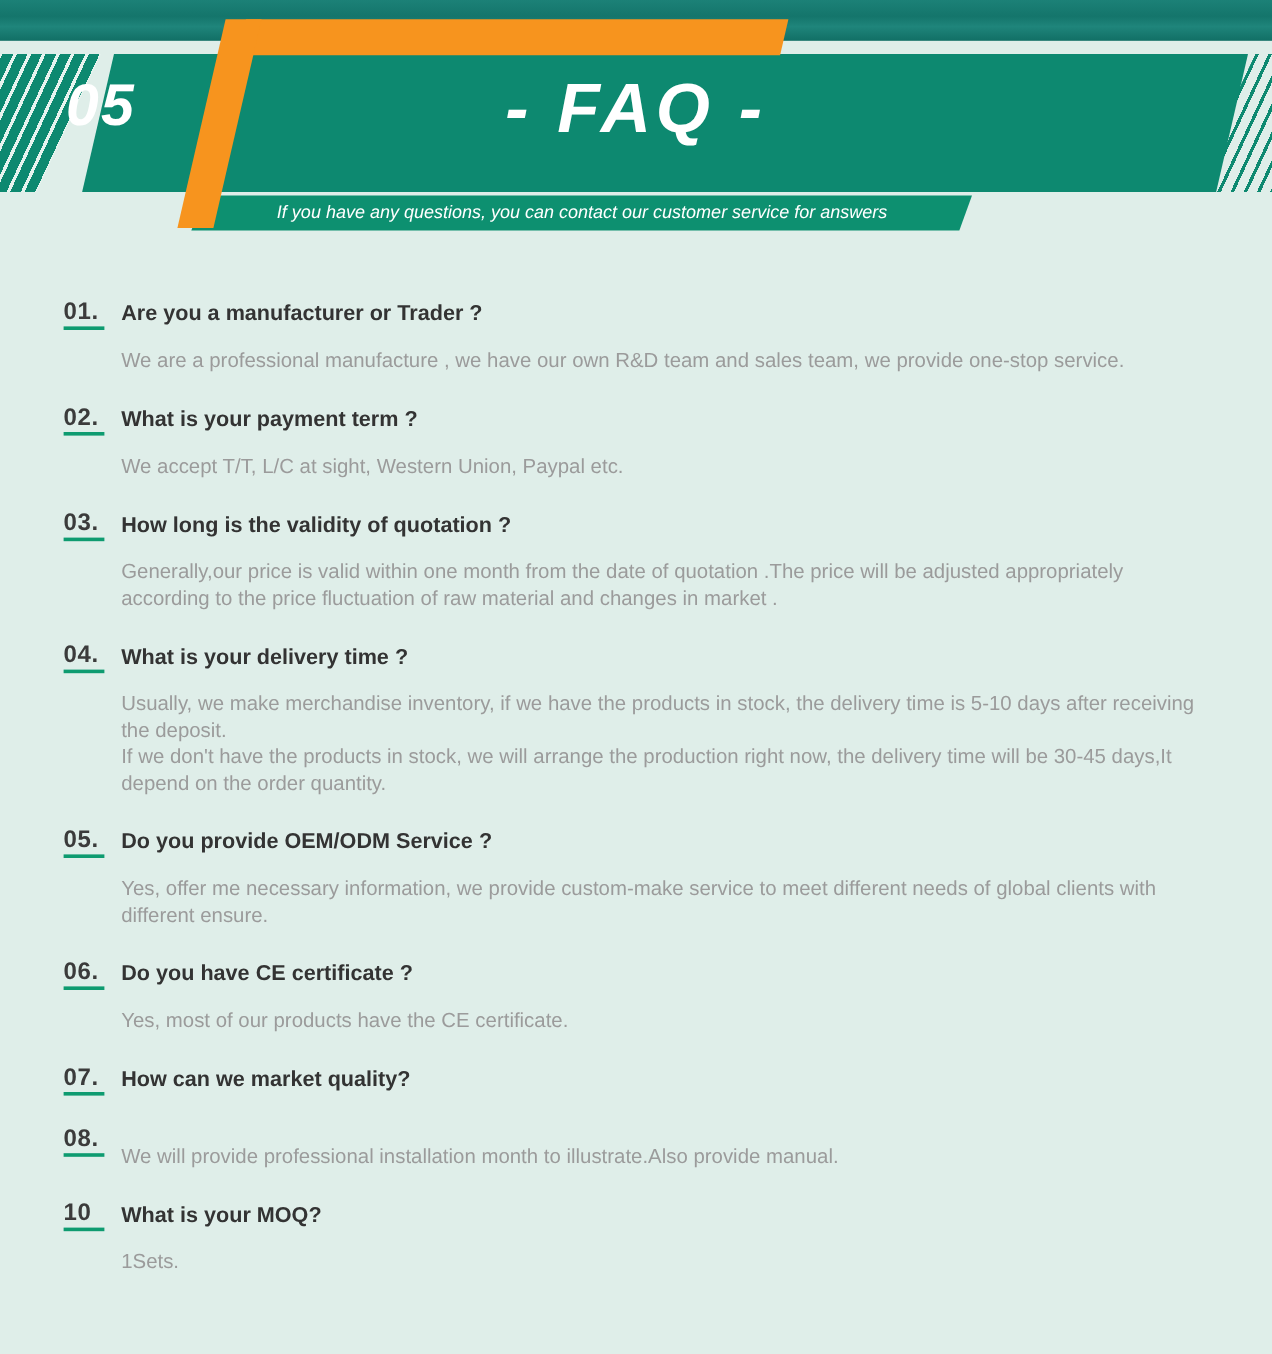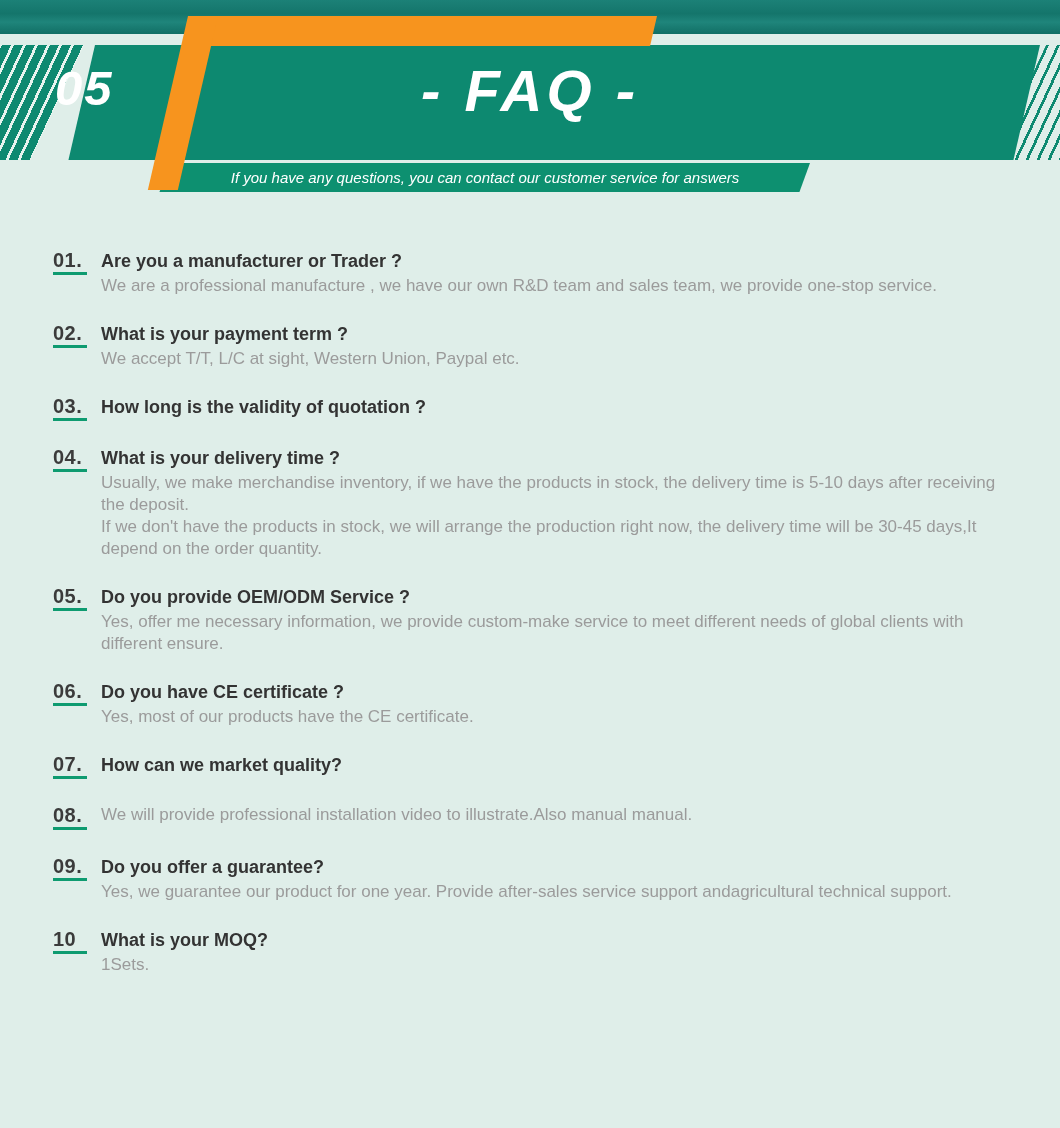--- a/index.html
+++ b/index.html
@@ -86,21 +86,21 @@
     border-bottom:3px solid #0e9b70;
     align-self:flex-start;
     letter-spacing:0.5px;
   }
   .faq-content { max-width:895px; }
   .faq-question {
     font-weight:bold; font-size:18px; line-height:26px; color:#333333;
   }
   .faq-answer {
     font-size:17px; line-height:22px; color:#9b9b9b;
-    margin-top:1px; white-space:pre-line;
+    margin-top:16px; white-space:pre-line;
   }
 </style>
 </head>
 <body>
 
 <div class="header">
   <div class="photo-band"></div>
   <div class="stripes-left"></div>
   <div class="stripes-right"></div>
   <div class="band"></div>
@@ -127,20 +127,21 @@
     <div class="faq-content">
       <div class="faq-question">What is your payment term ?</div>
       <div class="faq-answer">We accept T/T, L/C at sight, Western Union, Paypal etc.</div>
     </div>
   </div>
 
   <div class="faq-item">
     <div class="faq-number">03.</div>
     <div class="faq-content">
       <div class="faq-question">How long is the validity of quotation ?</div>
+      <div class="faq-answer">Generally,our price is valid within one month from the date of quotation .The price will be adjusted appropriately according to the price fluctuation of raw material and changes in market .</div>
     </div>
   </div>
 
   <div class="faq-item">
     <div class="faq-number">04.</div>
     <div class="faq-content">
       <div class="faq-question">What is your delivery time ?</div>
       <div class="faq-answer">Usually, we make merchandise inventory, if we have the products in stock, the delivery time is 5-10 days after receiving the deposit.
 If we don't have the products in stock, we will arrange the production right now, the delivery time will be 30-45 days,It depend on the order quantity.</div>
     </div>
@@ -165,31 +166,24 @@
   <div class="faq-item">
     <div class="faq-number">07.</div>
     <div class="faq-content">
       <div class="faq-question">How can we market quality?</div>
     </div>
   </div>
 
   <div class="faq-item">
     <div class="faq-number">08.</div>
     <div class="faq-content">
-      <div class="faq-answer">We will provide professional installation video to illustrate.Also manual manual.</div>
+      <div class="faq-answer">We will provide professional installation month to illustrate.Also provide manual.</div>
     </div>
   </div>
 
-  <div class="faq-item">
-    <div class="faq-number">09.</div>
-    <div class="faq-content">
-      <div class="faq-question">Do you offer a guarantee?</div>
-      <div class="faq-answer">Yes, we guarantee our product for one year. Provide after-sales service support andagricultural technical support.</div>
-    </div>
-  </div>
 
   <div class="faq-item">
     <div class="faq-number">10</div>
     <div class="faq-content">
       <div class="faq-question">What is your MOQ?</div>
       <div class="faq-answer">1Sets.</div>
     </div>
   </div>
 </div>
 

